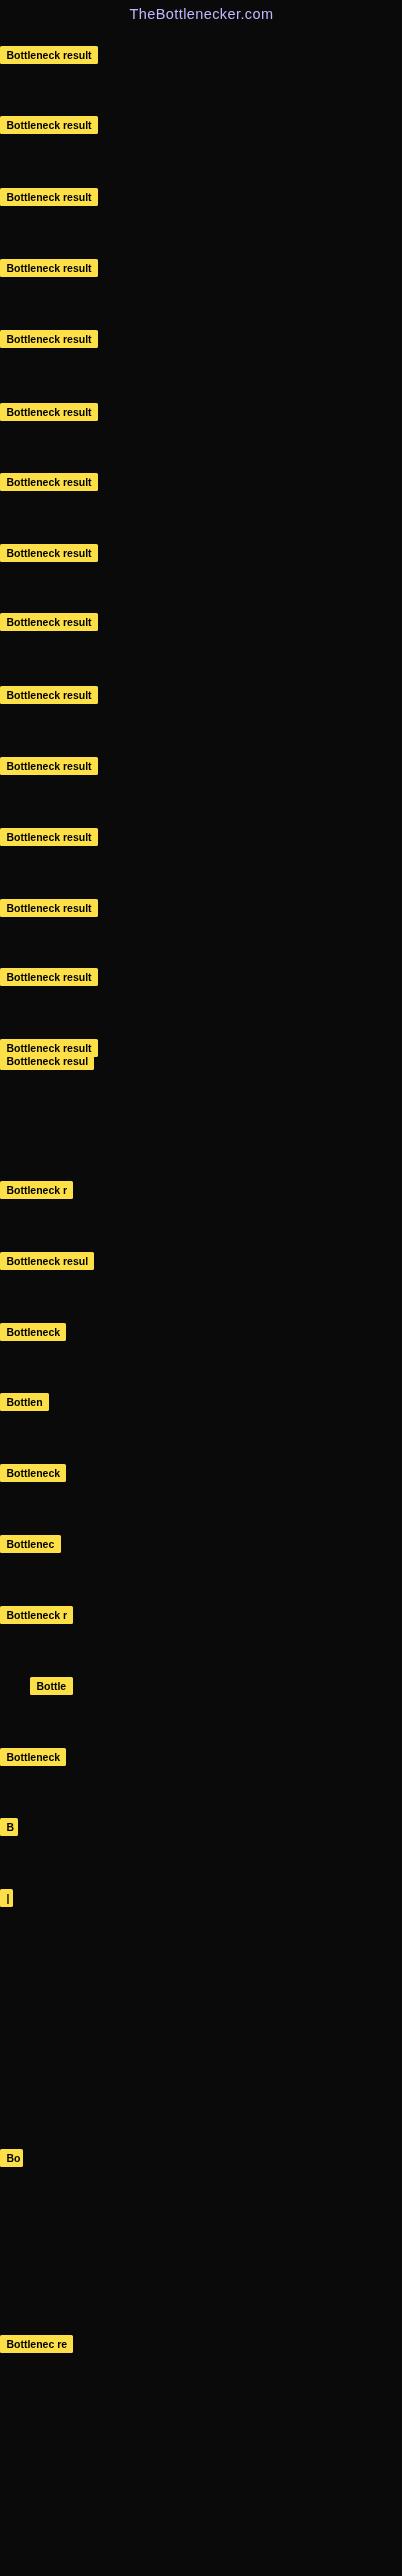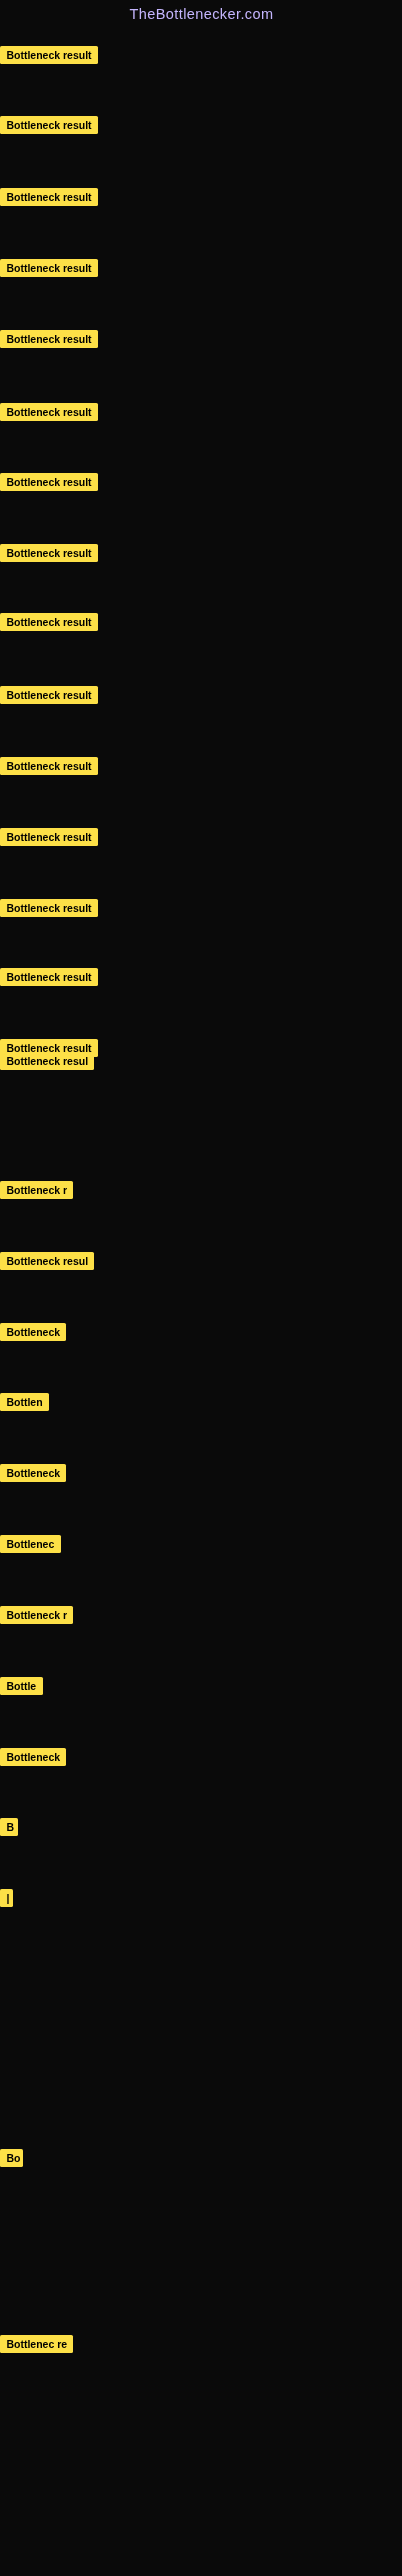--- a/index.html
+++ b/index.html
@@ -63,20 +63,20 @@
     <div class="bottleneck-item" style="top: 968px;"><span class="bottleneck-badge" style="max-width: 137px;">Bottleneck result</span></div>
     <div class="bottleneck-item" style="top: 1039px;"><span class="bottleneck-badge" style="max-width: 133px;">Bottleneck result</span></div>
     <div class="bottleneck-item" style="top: 1052px;"><span class="bottleneck-badge" style="max-width: 125px;">Bottleneck resul</span></div>
     <div class="bottleneck-item" style="top: 1181px;"><span class="bottleneck-badge" style="max-width: 97px;">Bottleneck r</span></div>
     <div class="bottleneck-item" style="top: 1252px;"><span class="bottleneck-badge" style="max-width: 117px;">Bottleneck resul</span></div>
     <div class="bottleneck-item" style="top: 1323px;"><span class="bottleneck-badge" style="max-width: 85px;">Bottleneck</span></div>
     <div class="bottleneck-item" style="top: 1393px;"><span class="bottleneck-badge" style="max-width: 64px;">Bottlen</span></div>
     <div class="bottleneck-item" style="top: 1464px;"><span class="bottleneck-badge" style="max-width: 85px;">Bottleneck</span></div>
     <div class="bottleneck-item" style="top: 1535px; text-align: right;"><span class="bottleneck-badge" style="max-width: 79px;">Bottlenec</span></div>
     <div class="bottleneck-item" style="top: 1606px;"><span class="bottleneck-badge" style="max-width: 95px;">Bottleneck r</span></div>
-    <div class="bottleneck-item" style="top: 1677px;"><span class="bottleneck-badge" style="max-width: 58px;">Bottle</span></div>
+    <div class="bottleneck-item" style="top: 1677px;"><span class="bottleneck-badge" style="max-width: 58px; margin-left: 30px;">Bottle</span></div>
     <div class="bottleneck-item" style="top: 1748px;"><span class="bottleneck-badge" style="max-width: 85px;">Bottleneck</span></div>
     <div class="bottleneck-item" style="top: 1818px;"><span class="bottleneck-badge" style="max-width: 17.7px;">B</span></div>
     <div class="bottleneck-item" style="top: 1889px;"><span class="bottleneck-badge" style="max-width: 9.7px;">|</span></div>
     <div class="bottleneck-item" style="top: 2101px;"><span class="bottleneck-badge" style="max-width: 22.5px; margin-top: 48px;">Bo</span></div>
     <div class="bottleneck-item" style="top: 2335px;"><span class="bottleneck-badge" style="max-width: 109px;">Bottlenec re</span></div>
   </div>
 
 
 </body></html>

